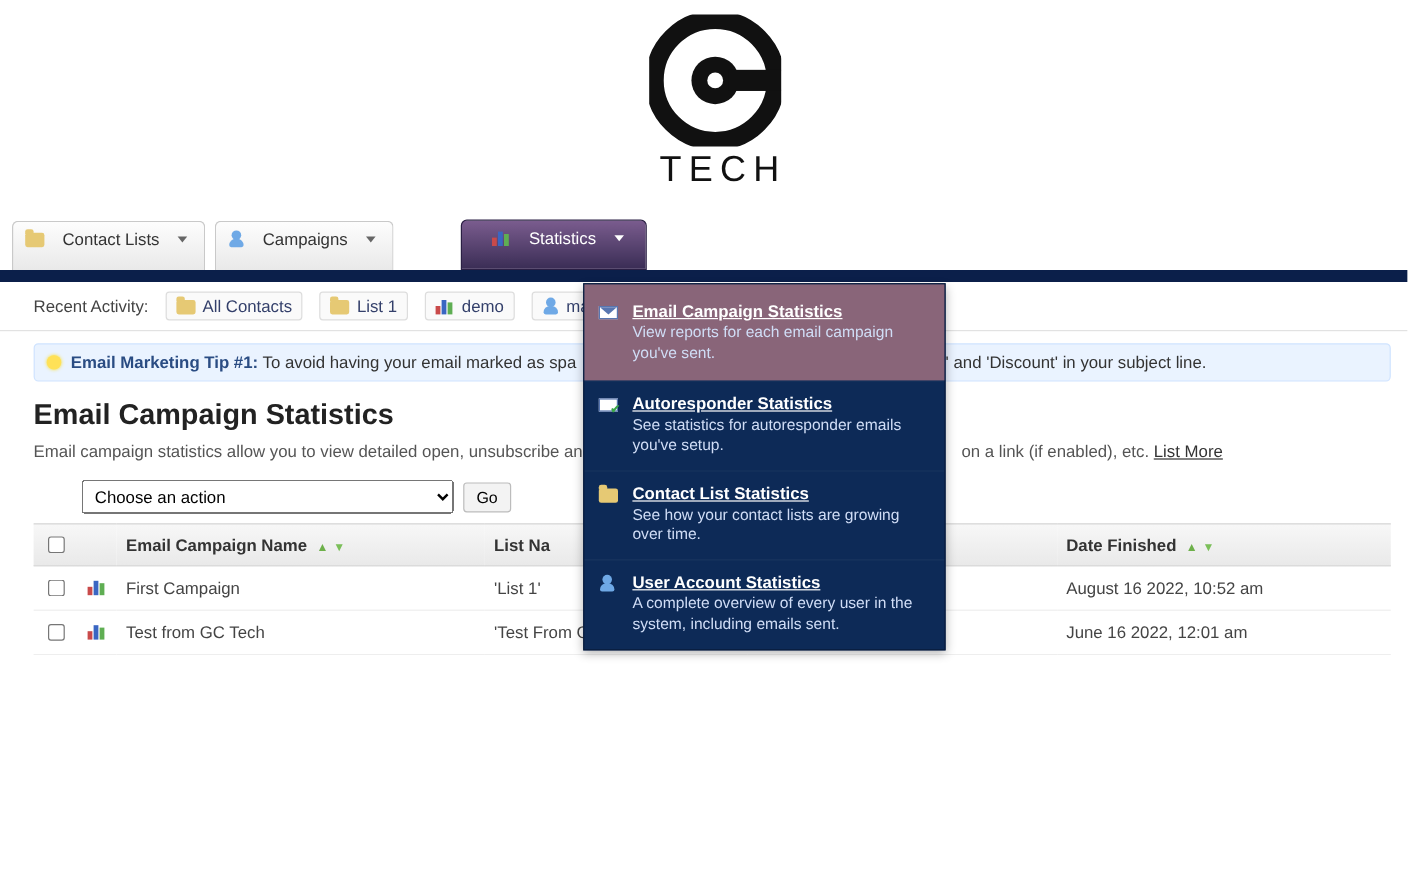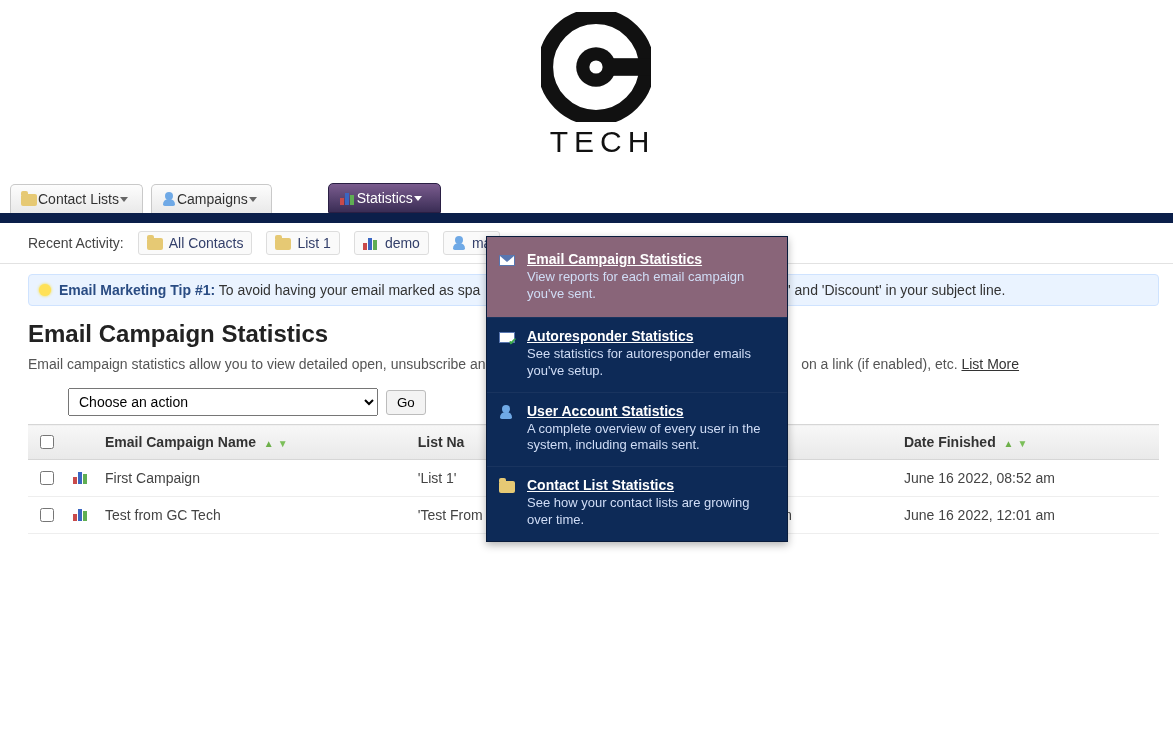--- a/index.html
+++ b/index.html
@@ -28,26 +28,26 @@
   
   .top-tabs {
     display: flex;
     align-items: flex-end;
     padding: 0 10px;
     margin-top: 6px;
   }
   .top-tab {
     display: flex;
     align-items: center;
-    gap: 1px;
+    gap: 15px;
     background: linear-gradient(#fdfdfd, #e9e9e9);
     border: 1px solid #c9c9c9;
     border-bottom: none;
     border-radius: 5px 5px 0 0;
-    padding: 6px 14px 6px 10px;
+    padding: 6px 14px 18px 10px;
     margin-right: 8px;
     color: #333;
     cursor: pointer;
     position: relative;
   }
   .top-tab.statistics {
     background: linear-gradient(#7a5c8e, #3a2d55);
     border: 1px solid #2a1f44;
     color: #fff;
     padding-right: 18px;
@@ -372,21 +372,21 @@
     <tr>
       <td><input type="checkbox" class="chk" style=""></td>
       <td><span class="ic-chart">
             <span class="b1"></span>
             <span class="b2"></span>
             <span class="b3"></span>
           </span></td>
       <td>First Campaign</td>
       <td>'List 1'</td>
       <td>2022, 10:52 am</td>
-      <td>June 16 2022, 08:52 am</td>
+      <td>August 16 2022, 10:52 am</td>
     </tr>
     <tr>
       <td><input type="checkbox" class="chk" style=""></td>
       <td><span class="ic-chart">
             <span class="b1"></span>
             <span class="b2"></span>
             <span class="b3"></span>
           </span></td>
       <td>Test from GC Tech</td>
       <td>'Test From GC Tech'</td>
@@ -405,26 +405,26 @@
     </span>
   </div>
   <div class="item">
     <span class="icon-slot"><span class="ic ic-env-tick"></span></span>
     <span>
       <div class="ttl">Autoresponder Statistics</div>
       <div class="desc">See statistics for autoresponder emails you've setup.</div>
     </span>
   </div>
   <div class="item">
+    <span class="icon-slot"><span class="ic ic-folder"></span></span>
+    <span>
+      <div class="ttl">Contact List Statistics</div>
+      <div class="desc">See how your contact lists are growing over time.</div>
+    </span>
+  </div>
+  <div class="item">
     <span class="icon-slot"><span class="ic ic-person"></span></span>
     <span>
       <div class="ttl">User Account Statistics</div>
       <div class="desc">A complete overview of every user in the system, including emails sent.</div>
     </span>
   </div>
-  <div class="item">
-    <span class="icon-slot"><span class="ic ic-folder"></span></span>
-    <span>
-      <div class="ttl">Contact List Statistics</div>
-      <div class="desc">See how your contact lists are growing over time.</div>
-    </span>
-  </div>
 </div>
 
 </body></html>

